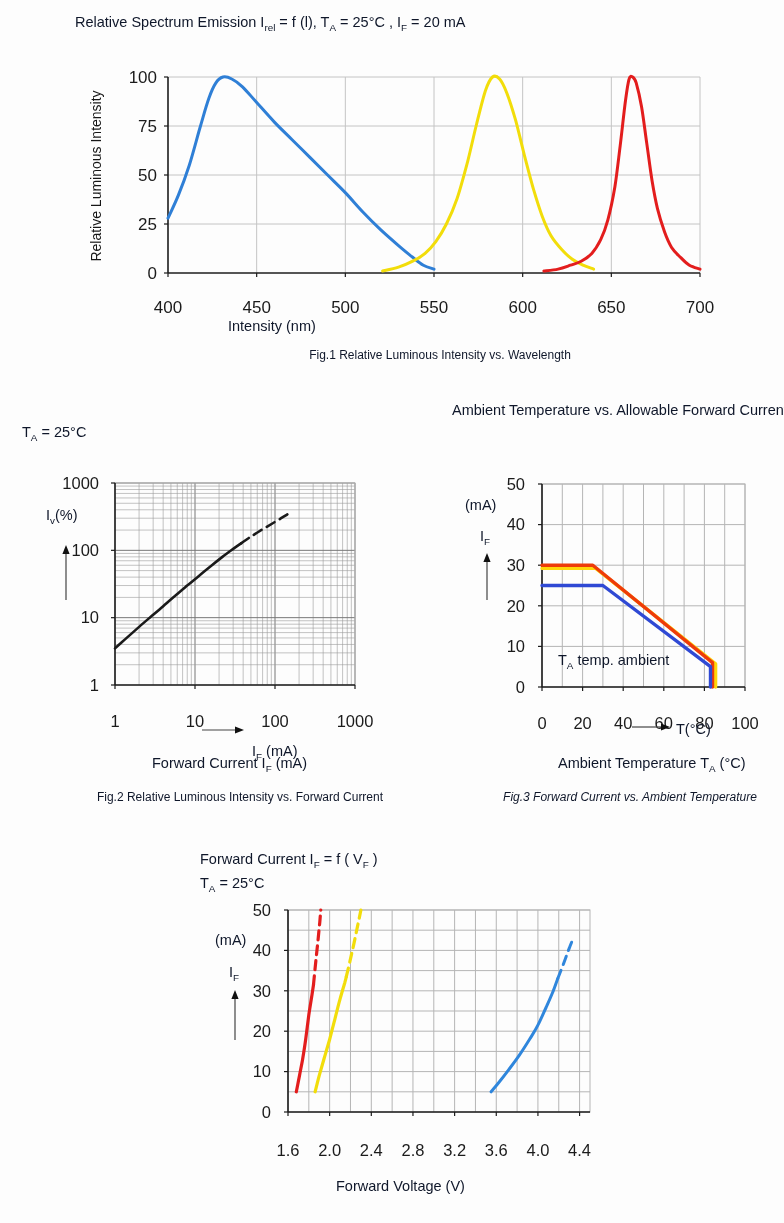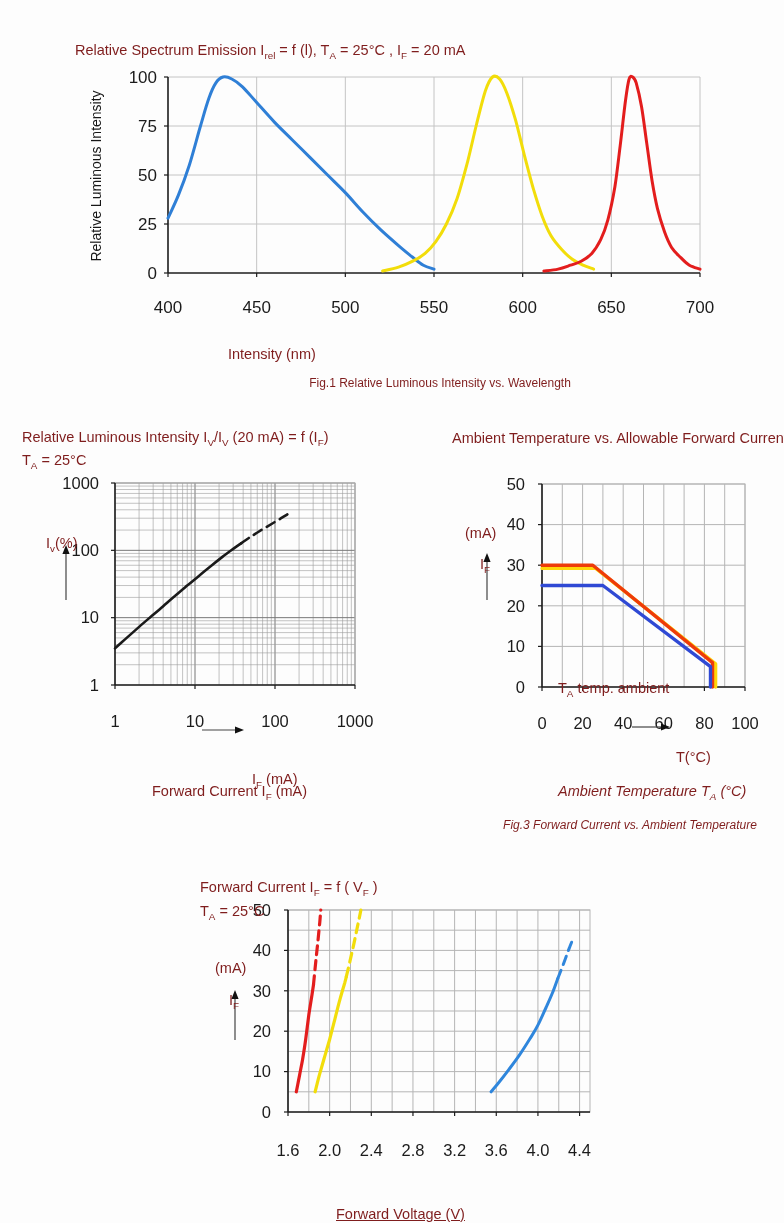--- a/index.html
+++ b/index.html
@@ -1,18 +1,18 @@
 <!DOCTYPE html>
 <html><head>
 <meta charset="utf-8">
 <style>
   html,body{margin:0;padding:0;background:#fff;}
   .page{position:relative;width:784px;height:1223px;background:#fdfdfd;
         font-family:"Liberation Sans",sans-serif;color:#161616;overflow:hidden;}
-  .lbl{position:absolute;font-size:14.5px;line-height:1.25;white-space:nowrap;color:#7f1d1d;margin-top:28px;}
+  .lbl{position:absolute;font-size:14.5px;line-height:1.25;white-space:nowrap;color:#0f172a;}
   .hdr{font-size:14.5px;}
   .cap{font-size:12px;}
   .center{text-align:center;}
   .rot{position:absolute;font-size:14px;white-space:nowrap;
        transform:translate(-50%,-50%) rotate(-90deg);}
   sub{font-size:68%;}
   svg{position:absolute;left:0;top:0;}
 </style>
 </head>
 <body>
@@ -293,33 +293,33 @@
         <polygon points="235,990 238.6,999 231.4,999" fill="#111"></polygon>
       </g>
     </svg>
 
   <div class="lbl hdr" style="left:75px;top:13px;">Relative Spectrum Emission I<sub>rel</sub> = f (l), T<sub>A</sub> = 25°C , I<sub>F</sub> = 20 mA</div>
 
   <div class="rot" style="left:96px;top:176px;">Relative Luminous Intensity</div>
   <div class="lbl" style="left:228px;top:317px;">Intensity (nm)</div>
   <div class="lbl cap center" style="left:240px;top:348px;width:400px;">Fig.1 Relative Luminous Intensity vs. Wavelength</div>
 
-  <div class="lbl" style="left:22px;top:400px;">Relative Luminous Intensity I<sub>V</sub>/I<sub>V</sub> (20 mA) = f (I<sub>F</sub>)</div>
   <div class="lbl" style="left:22px;top:423px;">T<sub>A</sub> = 25°C</div>
   <div class="lbl" style="left:46px;top:506px;">I<sub>v</sub>(%)</div>
   <div class="lbl" style="left:252px;top:742px;">I<sub>F</sub> (mA)</div>
   <div class="lbl" style="left:152px;top:754px;">Forward Current I<sub>F</sub> (mA)</div>
+  <div class="lbl cap center" style="left:55px;top:790px;width:370px;">Fig.2 Relative Luminous Intensity vs. Forward Current</div>
 
   <div class="lbl" style="left:452px;top:401px;">Ambient Temperature vs. Allowable Forward Current</div>
   <div class="lbl" style="left:465px;top:496px;">(mA)</div>
   <div class="lbl" style="left:480px;top:527px;">I<sub>F</sub></div>
   <div class="lbl" style="left:558px;top:651px;">T<sub>A</sub> temp. ambient</div>
   <div class="lbl" style="left:676px;top:720px;">T(°C)</div>
-  <div class="lbl" style="left:558px;top:754px;font-style:italic;">Ambient Temperature T<sub>A</sub> (°C)</div>
+  <div class="lbl" style="left:558px;top:754px;">Ambient Temperature T<sub>A</sub> (°C)</div>
   <div class="lbl cap center" style="left:480px;top:790px;width:300px;font-style:italic;">Fig.3 Forward Current vs. Ambient Temperature</div>
 
   <div class="lbl" style="left:200px;top:850px;">Forward Current I<sub>F</sub> = f ( V<sub>F</sub> )</div>
   <div class="lbl" style="left:200px;top:874px;">T<sub>A</sub> = 25°C</div>
   <div class="lbl" style="left:215px;top:931px;">(mA)</div>
   <div class="lbl" style="left:229px;top:963px;">I<sub>F</sub></div>
-  <div class="lbl" style="left:336px;top:1177px;text-decoration:underline;">Forward Voltage (V)</div>
+  <div class="lbl" style="left:336px;top:1177px;">Forward Voltage (V)</div>
 
 </div>
 
 </body></html>

